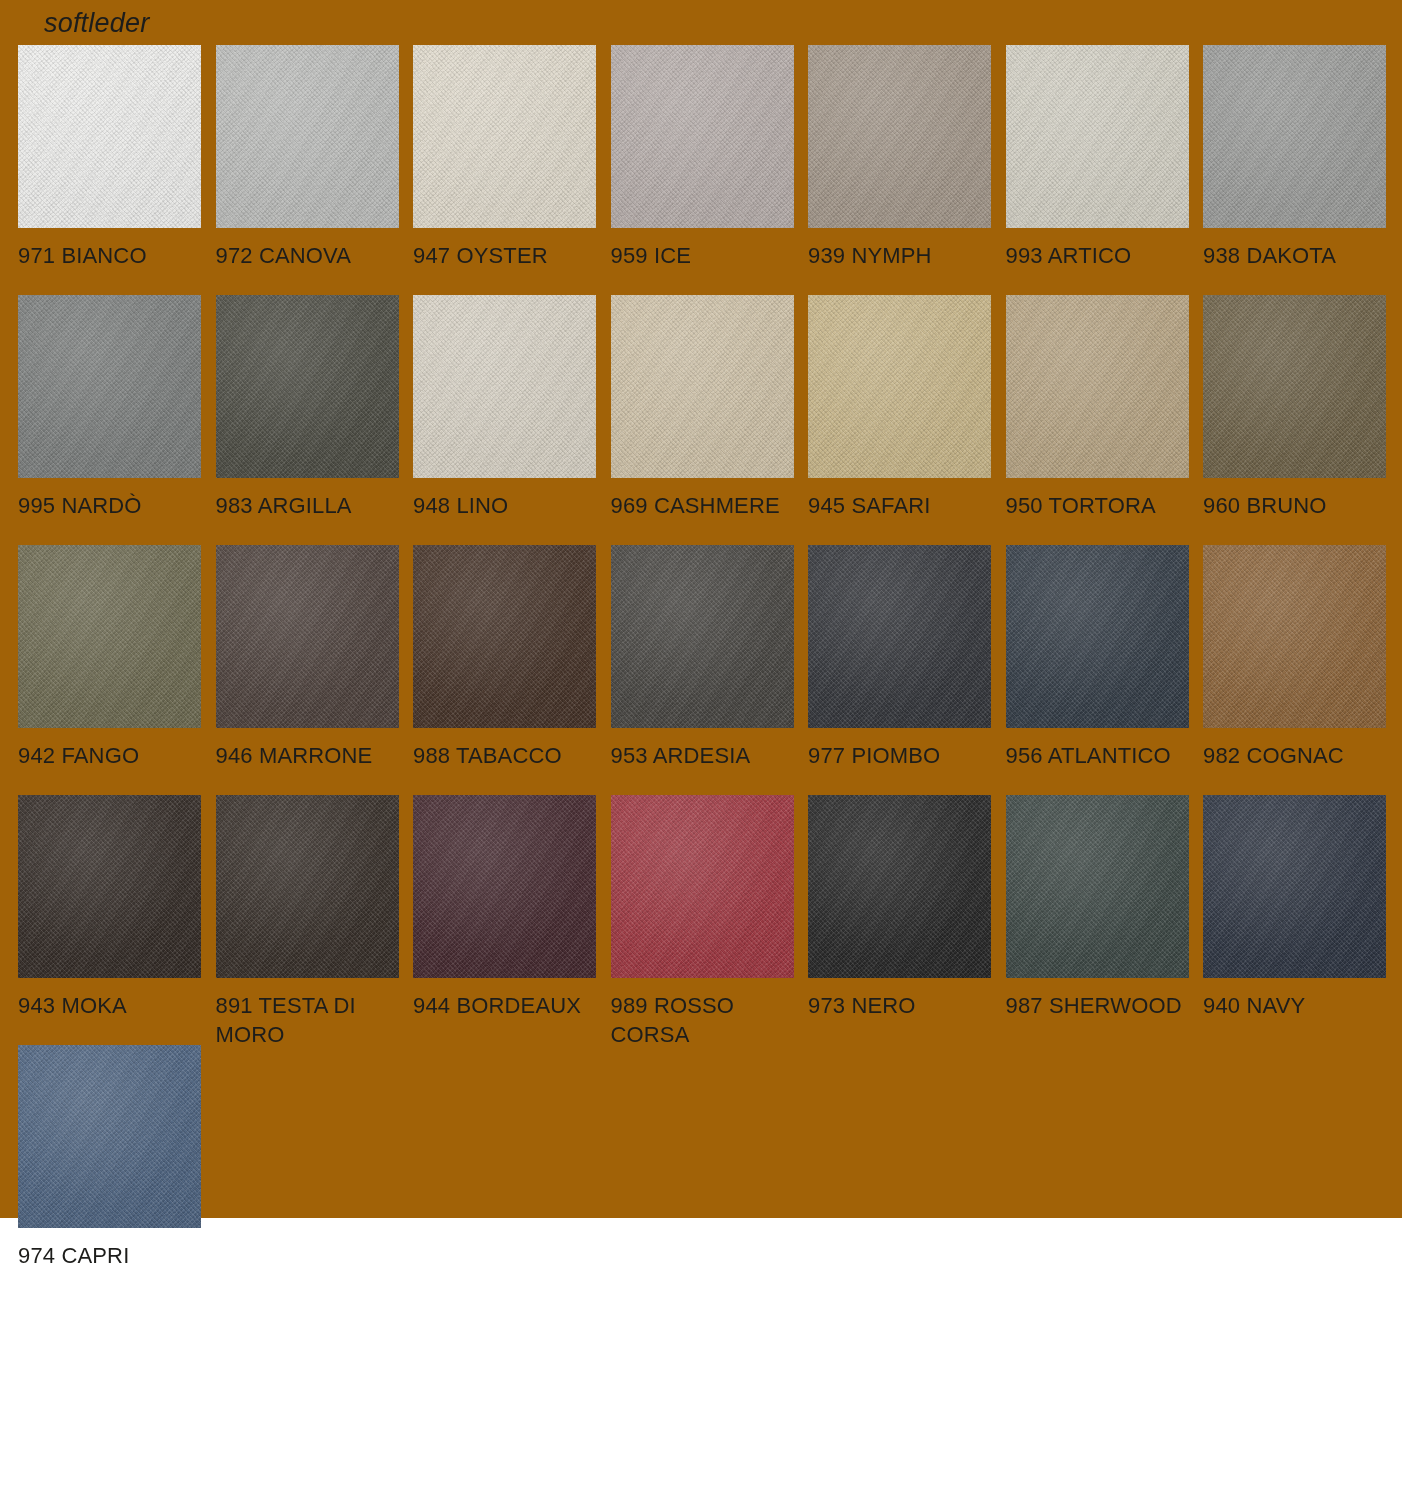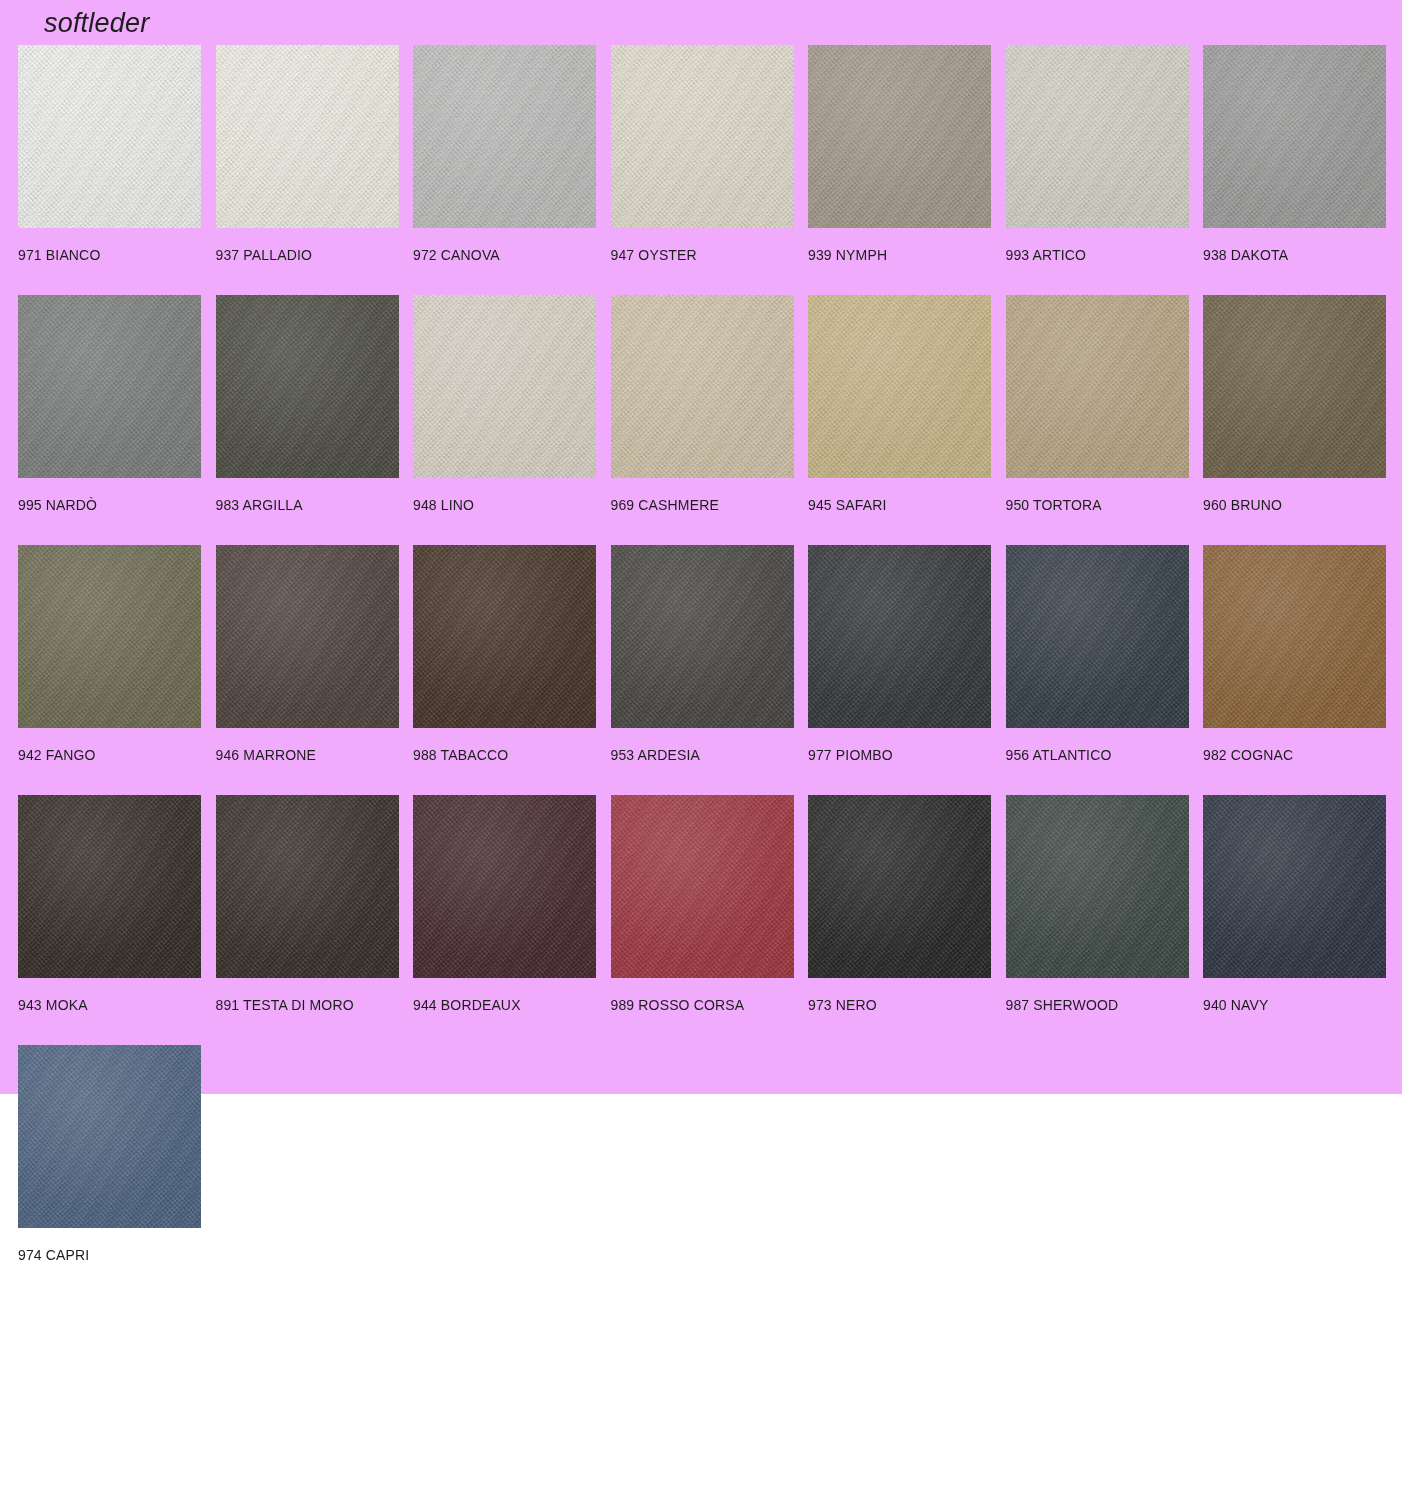--- a/index.html
+++ b/index.html
@@ -13,22 +13,22 @@
     width: 1402px;
     height: 1510px;
     font-family: "Liberation Sans", sans-serif;
     color: #1a1a1a;
     overflow: hidden;
   }
 
   #page {
     position: relative;
     width: 1402px;
-    height: 1094px;
-    background: #f0abfc;
+    height: 1218px;
+    background: #a16207;
   }
 
   
   #collection-title {
     position: absolute;
     left: 44px;
     top: 6px;
     font-size: 27px;
     font-style: italic;
     font-weight: 400;
@@ -85,53 +85,53 @@
       radial-gradient(ellipse at 38% 32%, rgba(255,255,255,0.10) 0%, rgba(255,255,255,0.0) 62%),
       linear-gradient(160deg, rgba(255,255,255,0.05) 0%, rgba(0,0,0,0.035) 100%);
     pointer-events: none;
   }
 
   .swatch-label {
     position: absolute;
     left: 0;
     top: 196px;
     width: 190px;
-    font-size: 14px;
+    font-size: 22px;
     font-weight: 400;
     line-height: 29px;
     letter-spacing: 0.15px;
     color: #1d1d1b;
     text-transform: uppercase;
   }
 </style>
 </head>
 <body>
 
 <div id="page">
 
   <div id="collection-title">softleder</div>
 
   <div id="swatch-grid">
       <div class="swatch-cell">
         <div class="swatch-chip" style="background-color: rgb(238, 238, 236);"></div>
         <div class="swatch-label">971 BIANCO</div>
       </div>
       <div class="swatch-cell">
-        <div class="swatch-chip" style="background-color: rgb(238, 234, 225);"></div>
-        <div class="swatch-label">937 PALLADIO</div>
-      </div>
-      <div class="swatch-cell">
         <div class="swatch-chip" style="background-color: rgb(188, 189, 187);"></div>
         <div class="swatch-label">972 CANOVA</div>
       </div>
       <div class="swatch-cell">
         <div class="swatch-chip" style="background-color: rgb(224, 218, 204);"></div>
         <div class="swatch-label">947 OYSTER</div>
       </div>
       <div class="swatch-cell">
+        <div class="swatch-chip" style="background-color: rgb(183, 174, 171);"></div>
+        <div class="swatch-label">959 ICE</div>
+      </div>
+      <div class="swatch-cell">
         <div class="swatch-chip" style="background-color: rgb(163, 151, 138);"></div>
         <div class="swatch-label">939 NYMPH</div>
       </div>
       <div class="swatch-cell">
         <div class="swatch-chip" style="background-color: rgb(211, 208, 196);"></div>
         <div class="swatch-label">993 ARTICO</div>
       </div>
       <div class="swatch-cell">
         <div class="swatch-chip" style="background-color: rgb(155, 156, 154);"></div>
         <div class="swatch-label">938 DAKOTA</div>

